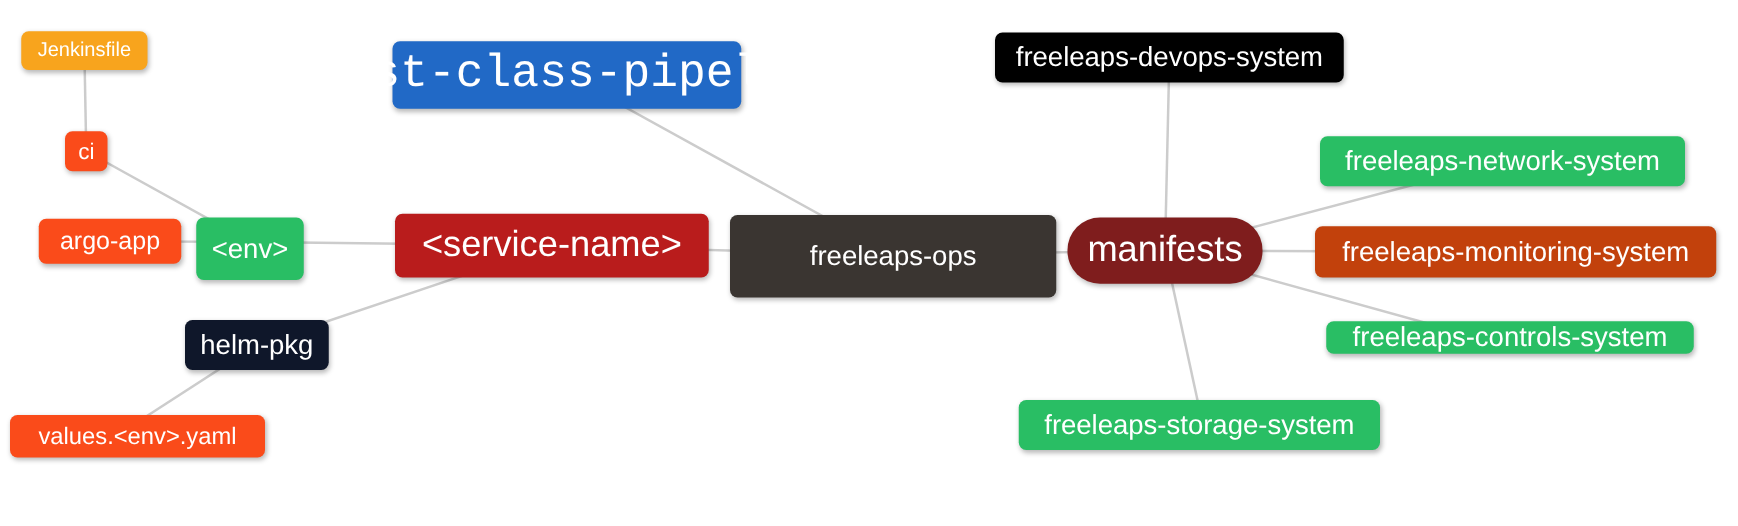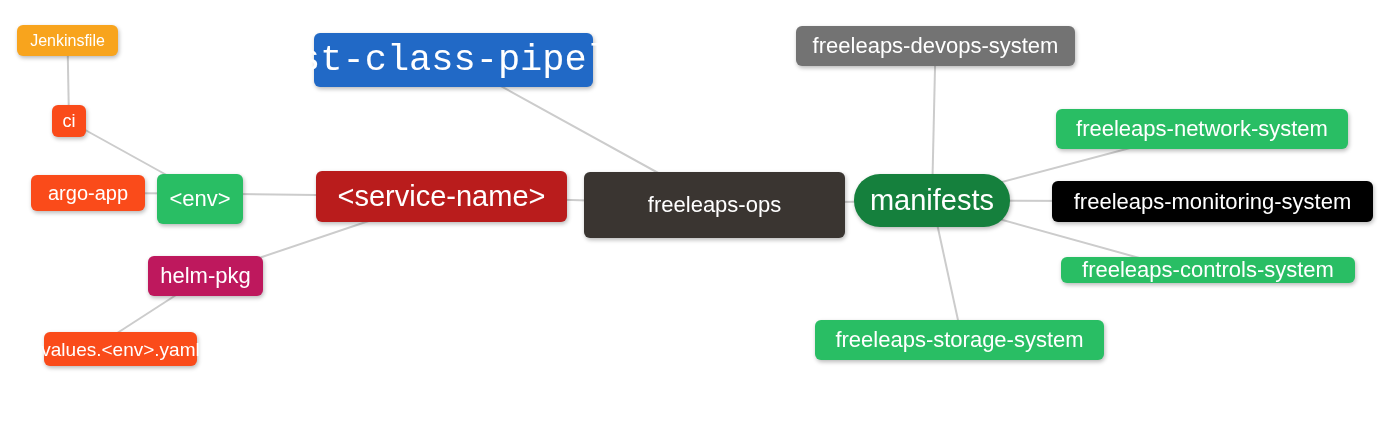--- a/index.html
+++ b/index.html
@@ -56,25 +56,25 @@
       <line x1="932" y1="200.5" x2="1202" y2="129" stroke="#cccccc" stroke-width="2"></line>
       <line x1="932" y1="200.5" x2="1212.5" y2="201.5" stroke="#cccccc" stroke-width="2"></line>
       <line x1="932" y1="200.5" x2="1208" y2="277" stroke="#cccccc" stroke-width="2"></line>
       <line x1="932" y1="200.5" x2="959.5" y2="327" stroke="#cccccc" stroke-width="2"></line>
     </svg>
   <div id="nodes">
       <div class="node" style="left: 17px; top: 25px; width: 101px; height: 31px; font-size: 16px; background: rgb(248, 164, 29); color: rgb(255, 255, 255);">Jenkinsfile</div>
       <div class="node" style="left: 52px; top: 105px; width: 34px; height: 32px; font-size: 18px; background: rgb(250, 75, 26); color: rgb(255, 255, 255); text-align: right;">ci</div>
       <div class="node" style="left: 31px; top: 175px; width: 114px; height: 36px; font-size: 20px; background: rgb(250, 75, 26); color: rgb(255, 255, 255);">argo-app</div>
       <div class="node" style="left: 157px; top: 174px; width: 86px; height: 50px; font-size: 22px; background: rgb(41, 190, 100); color: rgb(255, 255, 255);">&lt;env&gt;</div>
-      <div class="node" style="left: 148px; top: 256px; width: 115px; height: 40px; font-size: 22px; background: #be185d; color: rgb(255, 255, 255);">helm-pkg</div>
-      <div class="node" style="left: 8px; top: 332px; width: 153px; height: 34px; font-size: 19px; background: rgb(250, 75, 26); color: rgb(255, 255, 255); margin-left: 36px;">values.&lt;env&gt;.yaml</div>
+      <div class="node" style="left: 148px; top: 256px; width: 115px; height: 40px; font-size: 22px; background: #0f172a; color: rgb(255, 255, 255);">helm-pkg</div>
+      <div class="node" style="left: 8px; top: 332px; width: 204px; height: 34px; font-size: 19px; background: rgb(250, 75, 26); color: rgb(255, 255, 255);">values.&lt;env&gt;.yaml</div>
       <div class="node" style="left: 314px; top: 33px; width: 279px; height: 54px; font-size: 37px; background: rgb(33, 105, 198); color: rgb(255, 255, 255); font-family: Liberation Mono, monospace;">first-class-pipeline</div>
       <div class="node" style="left: 316px; top: 171px; width: 251px; height: 51px; font-size: 29px; background: #b91c1c; color: rgb(255, 255, 255);">&lt;service-name&gt;</div>
       <div class="node" style="left: 584px; top: 172px; width: 261px; height: 66px; font-size: 22px; background: rgb(58, 53, 49); color: rgb(255, 255, 255);">freeleaps-ops</div>
-      <div class="node" style="left: 854px; top: 174px; width: 156px; height: 53px; font-size: 29px; background: #15803d; color: rgb(255, 255, 255); border-radius: 26px;">manifests</div>
-      <div class="node" style="left: 796px; top: 26px; width: 279px; height: 40px; font-size: 22px; background: #737373; color: rgb(255, 255, 255);">freeleaps-devops-system</div>
+      <div class="node" style="left: 854px; top: 174px; width: 156px; height: 53px; font-size: 29px; background: #7f1d1d; color: rgb(255, 255, 255); border-radius: 26px;">manifests</div>
+      <div class="node" style="left: 796px; top: 26px; width: 279px; height: 40px; font-size: 22px; background: #000000; color: rgb(255, 255, 255);">freeleaps-devops-system</div>
       <div class="node" style="left: 1056px; top: 109px; width: 292px; height: 40px; font-size: 22px; background: rgb(41, 190, 100); color: rgb(255, 255, 255);">freeleaps-network-system</div>
-      <div class="node" style="left: 1052px; top: 181px; width: 321px; height: 41px; font-size: 22px; background: #000000; color: rgb(255, 255, 255);">freeleaps-monitoring-system</div>
+      <div class="node" style="left: 1052px; top: 181px; width: 321px; height: 41px; font-size: 22px; background: #c2410c; color: rgb(255, 255, 255);">freeleaps-monitoring-system</div>
       <div class="node" style="left: 1061px; top: 257px; width: 294px; height: 26px; font-size: 22px; background: rgb(41, 190, 100); color: rgb(255, 255, 255);">freeleaps-controls-system</div>
       <div class="node" style="left: 815px; top: 320px; width: 289px; height: 40px; font-size: 22px; background: rgb(41, 190, 100); color: rgb(255, 255, 255);">freeleaps-storage-system</div>
     </div>
 </div>
 
 </body></html>

